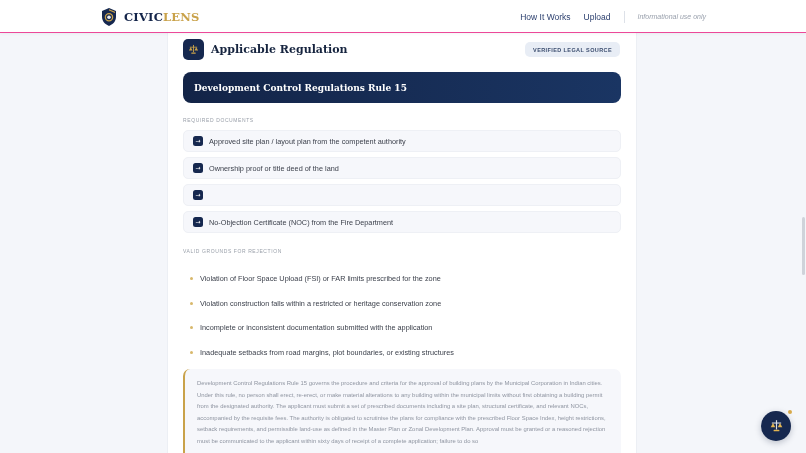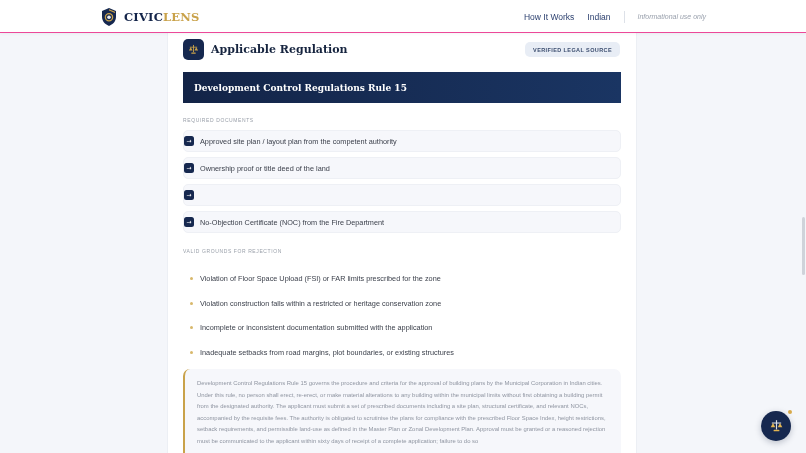--- a/index.html
+++ b/index.html
@@ -61,36 +61,36 @@
       font-size: 11px; color: #16243f;
     }
     .badge {
       margin-left: auto; height: 15px; padding: 0 8px; border-radius: 5px;
       background: #e8edf5; color: #3a4c6e; font-size: 5.5px; font-weight: bold;
       letter-spacing: 0.4px; display: flex; align-items: center;
       font-family: "Liberation Sans", sans-serif;
     }
     .banner {
       position: absolute; left: 15px; top: 44px; width: 438px; height: 31px;
-      border-radius: 0;
+      border-radius: 8px;
       background: linear-gradient(90deg, #132447 0%, #1a3563 100%);
       display: flex; align-items: center; padding-left: 11px;
     }
     .banner-title {
       font-family: "DejaVu Serif", serif; font-weight: bold; font-size: 9px; color: #ffffff;
     }
     .section-label {
       position: absolute; left: 15px; font-size: 5px; letter-spacing: 0.6px;
       color: #9aa0aa; font-family: "Liberation Sans", sans-serif;
     }
     .doc-list { position: absolute; left: 15px; top: 102px; width: 438px; }
     .doc-item {
       height: 22px; margin-bottom: 5px; border-radius: 5px;
       background: #f6f7fb; border: 1px solid #eef0f5;
-      display: flex; align-items: center; 
+      display: flex; align-items: center; padding-left: 9px;
     }
     .doc-arrow {
       width: 10px; height: 10px; border-radius: 2.5px; background: #16284f;
       color: #ffffff; font-size: 6px; line-height: 10px; text-align: center;
       font-family: "DejaVu Sans", sans-serif;
     }
     .doc-text {
       margin-left: 6px; font-size: 7.3px; color: #3a3f4a;
       font-family: "Liberation Sans", sans-serif;
     }
@@ -140,21 +140,21 @@
     <svg class="brand-logo" viewBox="0 0 14 18">
       <path d="M7 0 L14 3 L14 9 C14 13.5 10.5 16.5 7 18 C3.5 16.5 0 13.5 0 9 L0 3 Z" fill="#16284f"></path>
       <path d="M7 1.2 L13 3.8 L13 5 L7 2.6 Z" fill="#c9a24a"></path>
       <circle cx="7" cy="9.3" r="3.6" fill="none" stroke="#c9a24a" stroke-width="1.3"></circle>
       <circle cx="7" cy="9.3" r="1.8" fill="#e9eef6"></circle>
     </svg>
     <span class="brand-name"><span>CIVIC</span><span class="accent">LENS</span></span>
   </div>
   <div class="nav">
     <a>How It Works</a>
-    <a>Indian</a>
+    <a>Upload</a>
     <span class="divider"></span>
     <span class="note">Informational use only</span>
   </div>
 </div>
 
 <div class="card">
   <div class="card-header">
     <div class="card-icon">
       <svg width="11" height="11" viewBox="0 0 12 12">
         <rect x="5.5" y="1" width="1" height="8" fill="#c9a24a"></rect>

